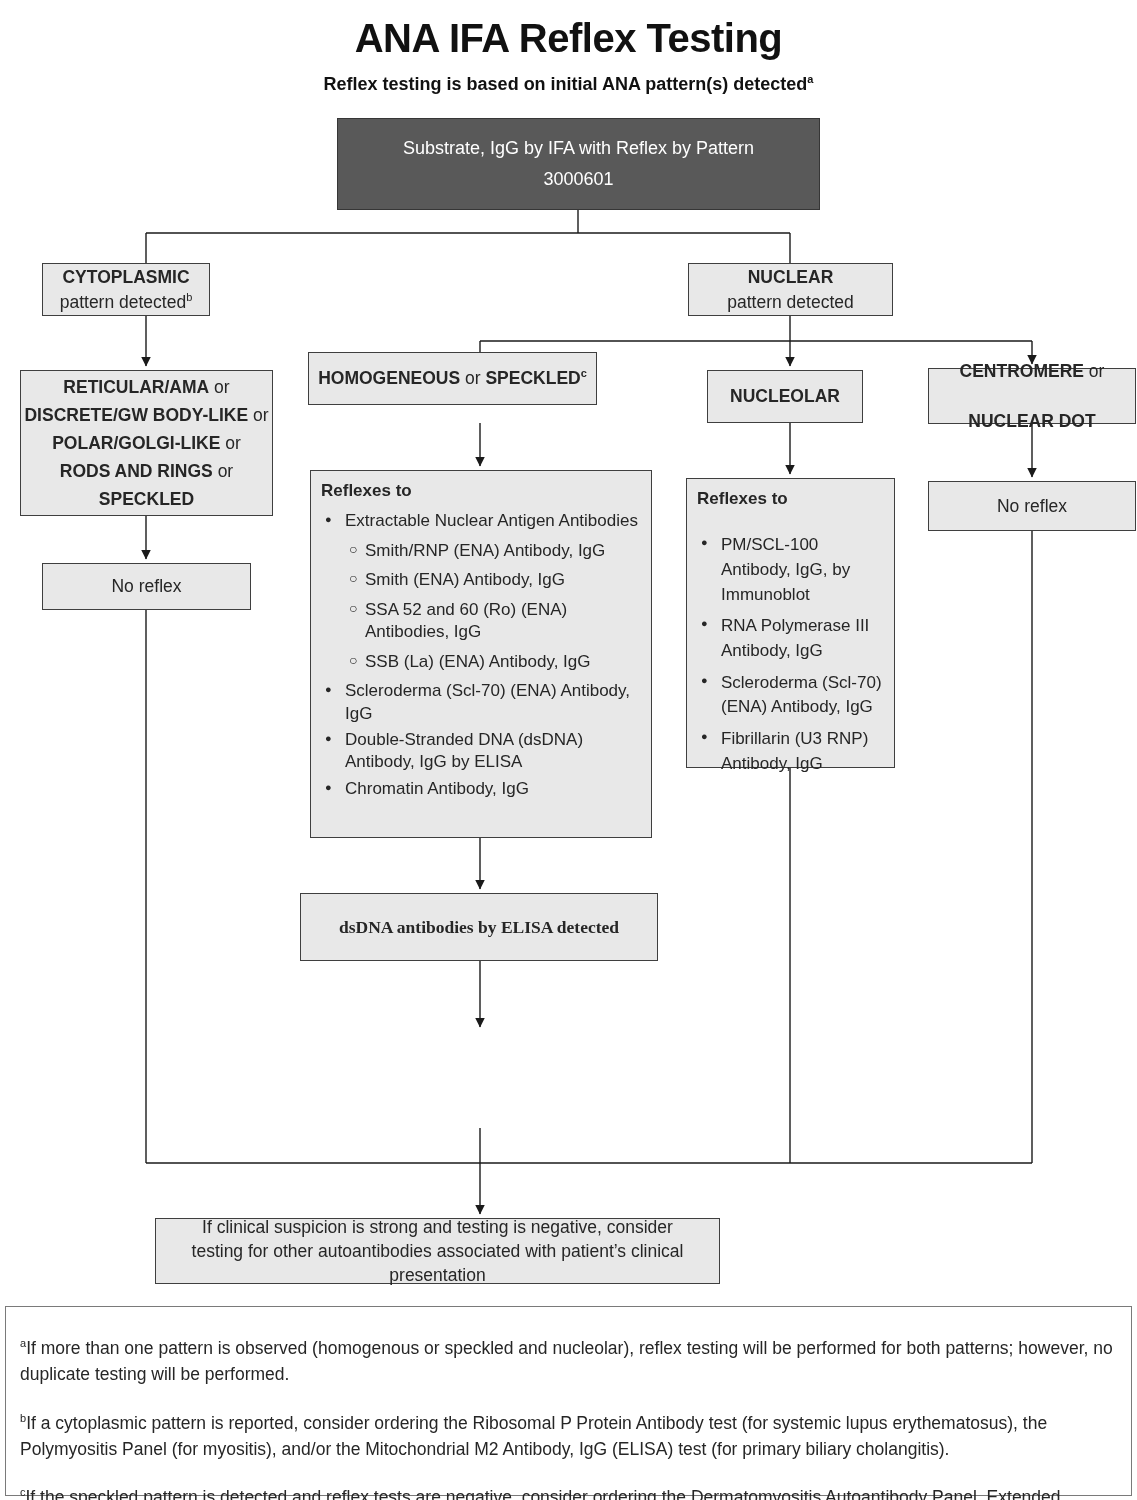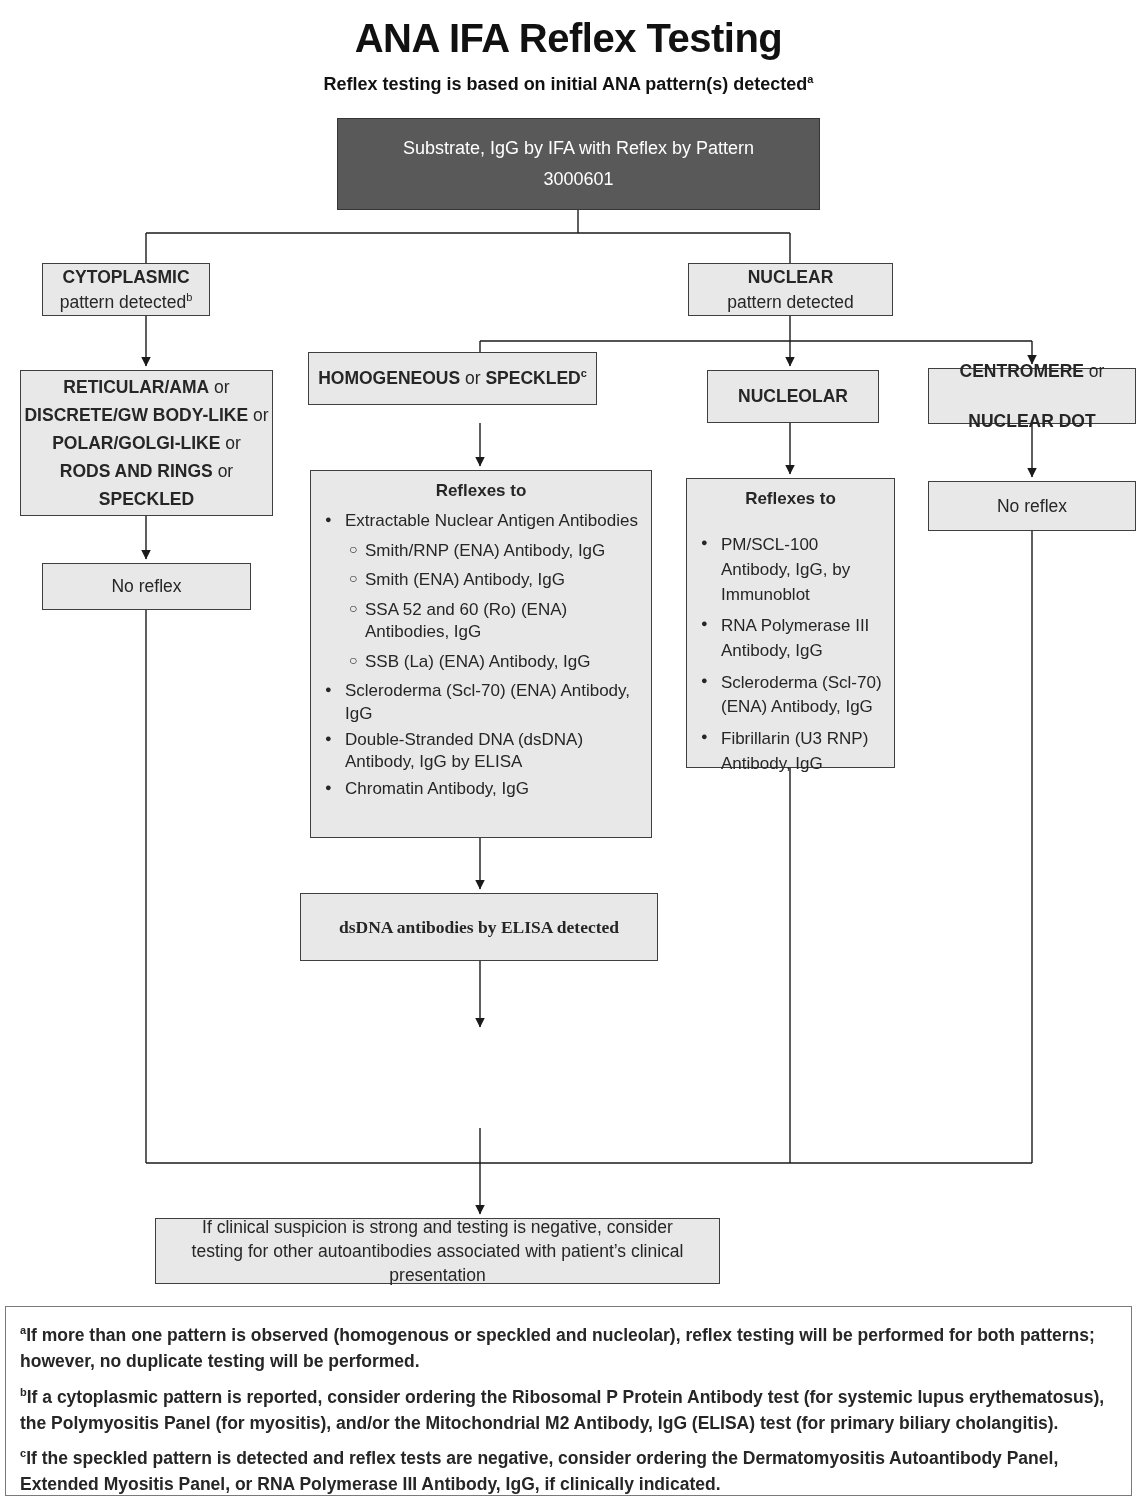--- a/index.html
+++ b/index.html
@@ -35,21 +35,21 @@
   .box.dark{
     background:#595959;border-color:#363636;color:#ffffff;
     line-height:1.7;font-size:18px;
   }
   .bold{font-weight:700;}
   .list-box{
     align-items:stretch;justify-content:flex-start;
     text-align:left;padding:8px 10px 10px 10px;
     font-size:17px;
   }
-  .list-header{text-align:center;font-weight:700;margin-bottom:4px;}
+  .list-header{font-weight:700;margin-bottom:4px;}
   .list-header.gap{margin-bottom:16px;}
   ul.reflex-list{list-style:none;margin:0;padding:0;}
   li.bullet-item{
     position:relative;padding-left:24px;margin:4px 0;line-height:1.32;
   }
   li.bullet-item::before{
     content:"\25CF";position:absolute;left:4px;top:2px;font-size:11px;
   }
   li.bullet-item.l2{margin-left:24px;margin-top:7px;margin-bottom:7px;padding-left:20px;}
   li.bullet-item.l2::before{content:"\25CB";font-size:14px;top:0;}
@@ -57,21 +57,21 @@
   .confirmed-body{
     text-align:left;width:100%;box-sizing:border-box;padding:0 18px;
     font-size:17.5px;line-height:1.42;
   }
   .footnotes{
     position:absolute;left:5px;top:1306px;width:1127px;height:190px;
     box-sizing:border-box;border:1.6px solid #7a7a7a;
     padding:6px 14px;font-size:17.5px;line-height:1.5;color:#262626;
     background:#ffffff;
   }
-  .footnotes p{margin:9px 0;font-weight:bold;}
+  .footnotes p{margin:22px 0;}
 </style>
 </head>
 <body>
 
 <div id="canvas">
 
   <svg id="connectors" width="1137" height="1500" xmlns="http://www.w3.org/2000/svg">
     <defs>
       <marker id="arrow" markerWidth="12" markerHeight="10" refX="9.5" refY="5" orient="auto" markerUnits="userSpaceOnUse">
         <path d="M0,0 L10,5 L0,10 z" fill="#1a1a1a"></path>
@@ -136,21 +136,21 @@
     <div><span class="bold">DISCRETE/GW BODY-LIKE</span><span> or</span></div>
     <div><span class="bold">POLAR/GOLGI-LIKE</span><span> or</span></div>
     <div><span class="bold">RODS AND RINGS</span><span> or</span></div>
     <div><span class="bold">SPECKLED</span><span></span></div>
   </div>
 
   <div class="box" style="left:308px;top:352px;width:289px;height:53px;">
     <div><span class="bold">HOMOGENEOUS</span><span> or </span><span class="bold">SPECKLED</span><sup class="bold">c</sup></div>
   </div>
 
-  <div class="box" style="left:707px;top:370px;width:172px;height:53px;">
+  <div class="box" style="left:707px;top:370px;width:156px;height:53px;">
     <div class="bold">NUCLEOLAR</div>
   </div>
 
   <div class="box" style="left:928px;top:368px;width:208px;height:56px;gap:25px;">
     <div><span class="bold">CENTROMERE</span><span> or</span></div>
     <div class="bold">NUCLEAR DOT</div>
   </div>
 
   <div class="box" style="left:42px;top:563px;width:209px;height:47px;">
     <div>No reflex</div>

